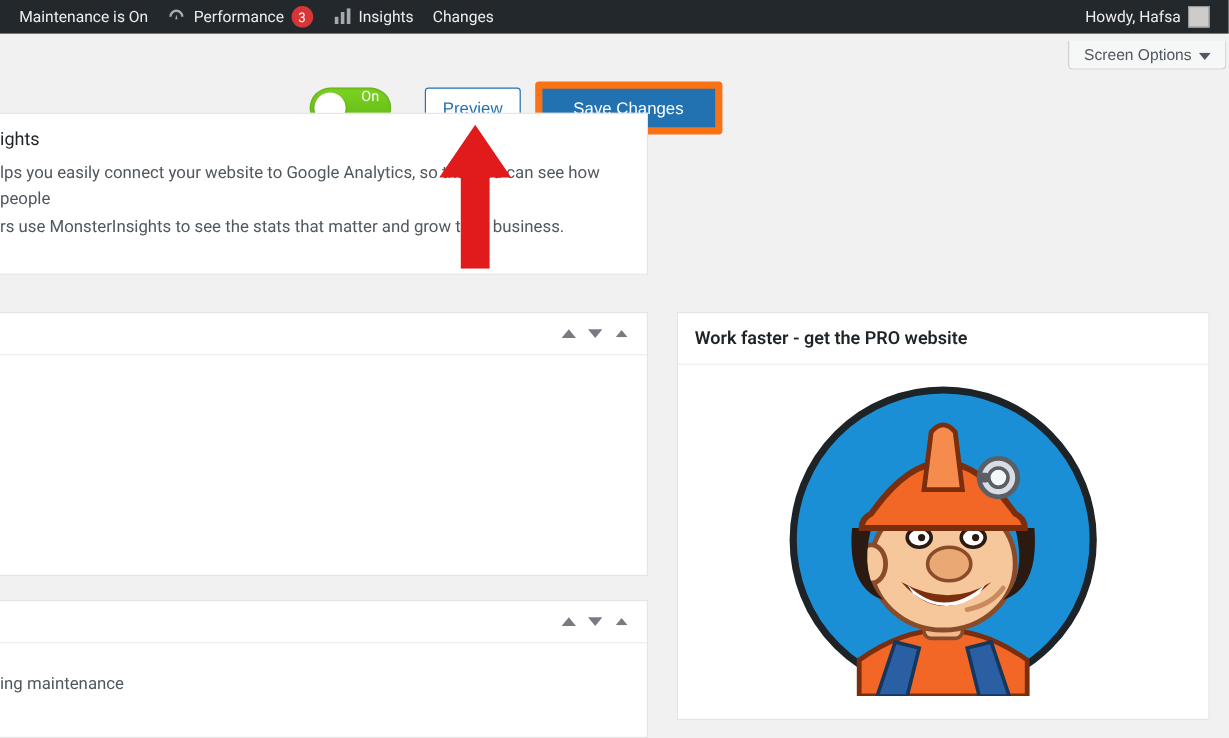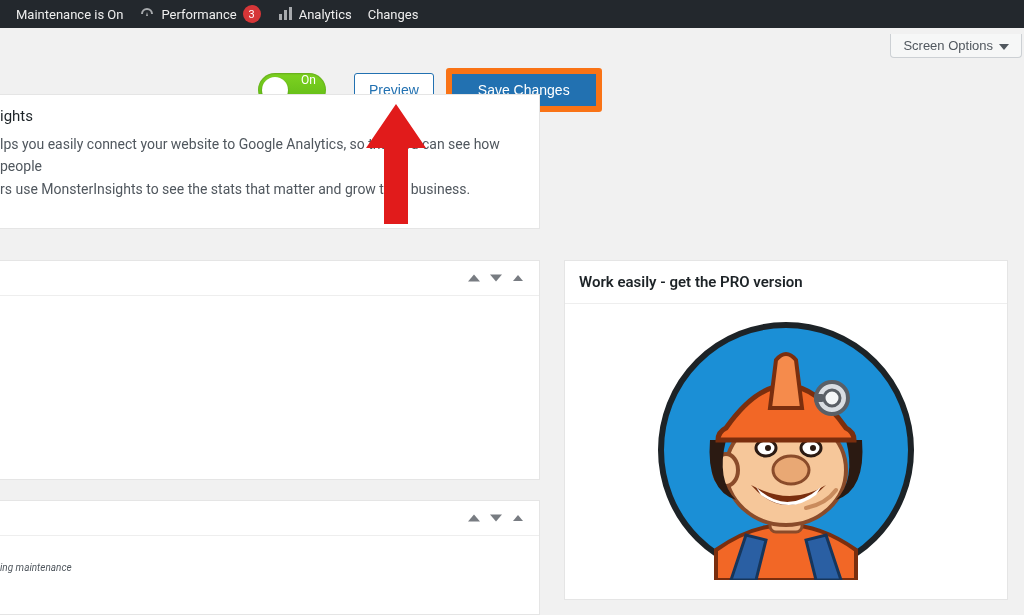--- a/index.html
+++ b/index.html
@@ -26,21 +26,21 @@
   .insights-panel { position: absolute; left: 0; top: 94px; width: 540px; border-left: none; padding: 12px 14px 16px 0; }
   .insights-title { font-weight: 400; color: #1d2327; font-size: 15px; margin-bottom: 8px; }
   .insights-desc { color: #50575e; font-size: 14px; line-height: 1.6; margin-bottom: 12px; }
   .btn-outline { display: inline-block; border: 1px solid #2271b1; color: #2271b1; background: #fff; border-radius: 3px; padding: 6px 12px; font-size: 13px; cursor: pointer; }
 
   .collapse-panel { position: absolute; left: 0; width: 540px; background: #fff; border: 1px solid #e5e5e5; border-left: none; }
   .collapse-panel-1 { top: 260px; height: 220px; }
   .collapse-panel-2 { top: 500px; height: 115px; }
   .collapse-ctrls { display: flex; gap: 8px; justify-content: flex-end; padding: 10px 14px; border-bottom: 1px solid #eee; color: #787c82; }
   .ctrl-icon { width: 14px; height: 14px; cursor: pointer; display: inline-flex; align-items: center; justify-content: center; }
-  .collapse-body-text { color: #50575e; font-size: 10px; padding: 26px 0 0 0; font-style: italic; }
+  .collapse-body-text { color: #50575e; font-size: 14px; padding: 26px 0 0 0; }
 
   .right-panel { position: absolute; left: 564px; top: 260px; width: 444px; height: 340px; background: #fff; border: 1px solid #e5e5e5; }
   .right-panel-header { padding: 12px 14px; border-bottom: 1px solid #eee; font-weight: 600; color: #1d2327; font-size: 15px; }
   .right-panel-body { display: flex; align-items: center; justify-content: center; padding: 16px; }
 
   .mascot { width: 260px; height: 260px; }
 
   .arrow-annotation { position: absolute; left: 366px; top: 104px; width: 60px; height: 120px; pointer-events: none; }
 </style>
 </head>
@@ -61,24 +61,30 @@
       <span class="badge-red">3</span>
     </div>
     <div class="admin-bar-item">
       <span class="icon-sm">
         <svg viewBox="0 0 16 16" width="16" height="16" fill="#a7aaad">
             <rect x="2" y="8" width="3" height="6"></rect>
             <rect x="7" y="4" width="3" height="10"></rect>
             <rect x="12" y="1" width="3" height="13"></rect>
           </svg>
       </span>
-      <span>Analytics</span>
+      <span>Insights</span>
     </div>
     <div class="admin-bar-item">
       <span>Changes</span>
+    </div>
+  </div>
+  <div class="admin-bar-right">
+    <div class="admin-bar-item">
+      <span>Howdy, Hafsa</span>
+      <span class="avatar-sm"></span>
     </div>
   </div>
 </div>
 
 <div class="screen-options-wrap">
   <button class="screen-options-btn">
     <span>Screen Options</span>
     <span>
       <svg viewBox="0 0 10 6" width="10" height="6" fill="#50575e">
           <path d="M0 0l5 6 5-6z"></path>
@@ -139,21 +145,21 @@
     <span class="ctrl-icon">
         <svg viewBox="0 0 10 6" width="10" height="6" fill="#787c82">
           <path d="M5 0L0 6h10z"></path>
         </svg>
       </span>
   </div>
   <div class="collapse-body-text">ing maintenance</div>
 </div>
 
 <div class="right-panel">
-  <div class="right-panel-header">Work easily - get the PRO version</div>
+  <div class="right-panel-header">Work faster - get the PRO website</div>
   <div class="right-panel-body">
     <svg class="mascot" viewBox="0 0 260 260">
       <circle cx="130" cy="130" r="125" fill="#1b8fd6"></circle>
       <circle cx="130" cy="130" r="125" fill="none" stroke="#1d2327" stroke-width="6"></circle>
 
       <path d="M60 230 q70 -50 140 0 v30 h-140z" fill="#f26726" stroke="#7a2e0e" stroke-width="4"></path>
 
       <path d="M90 215 l-15 45 h25 l10 -40z" fill="#2a5fa3" stroke="#16365c" stroke-width="3"></path>
       <path d="M170 215 l15 45 h-25 l-10 -40z" fill="#2a5fa3" stroke="#16365c" stroke-width="3"></path>
 

